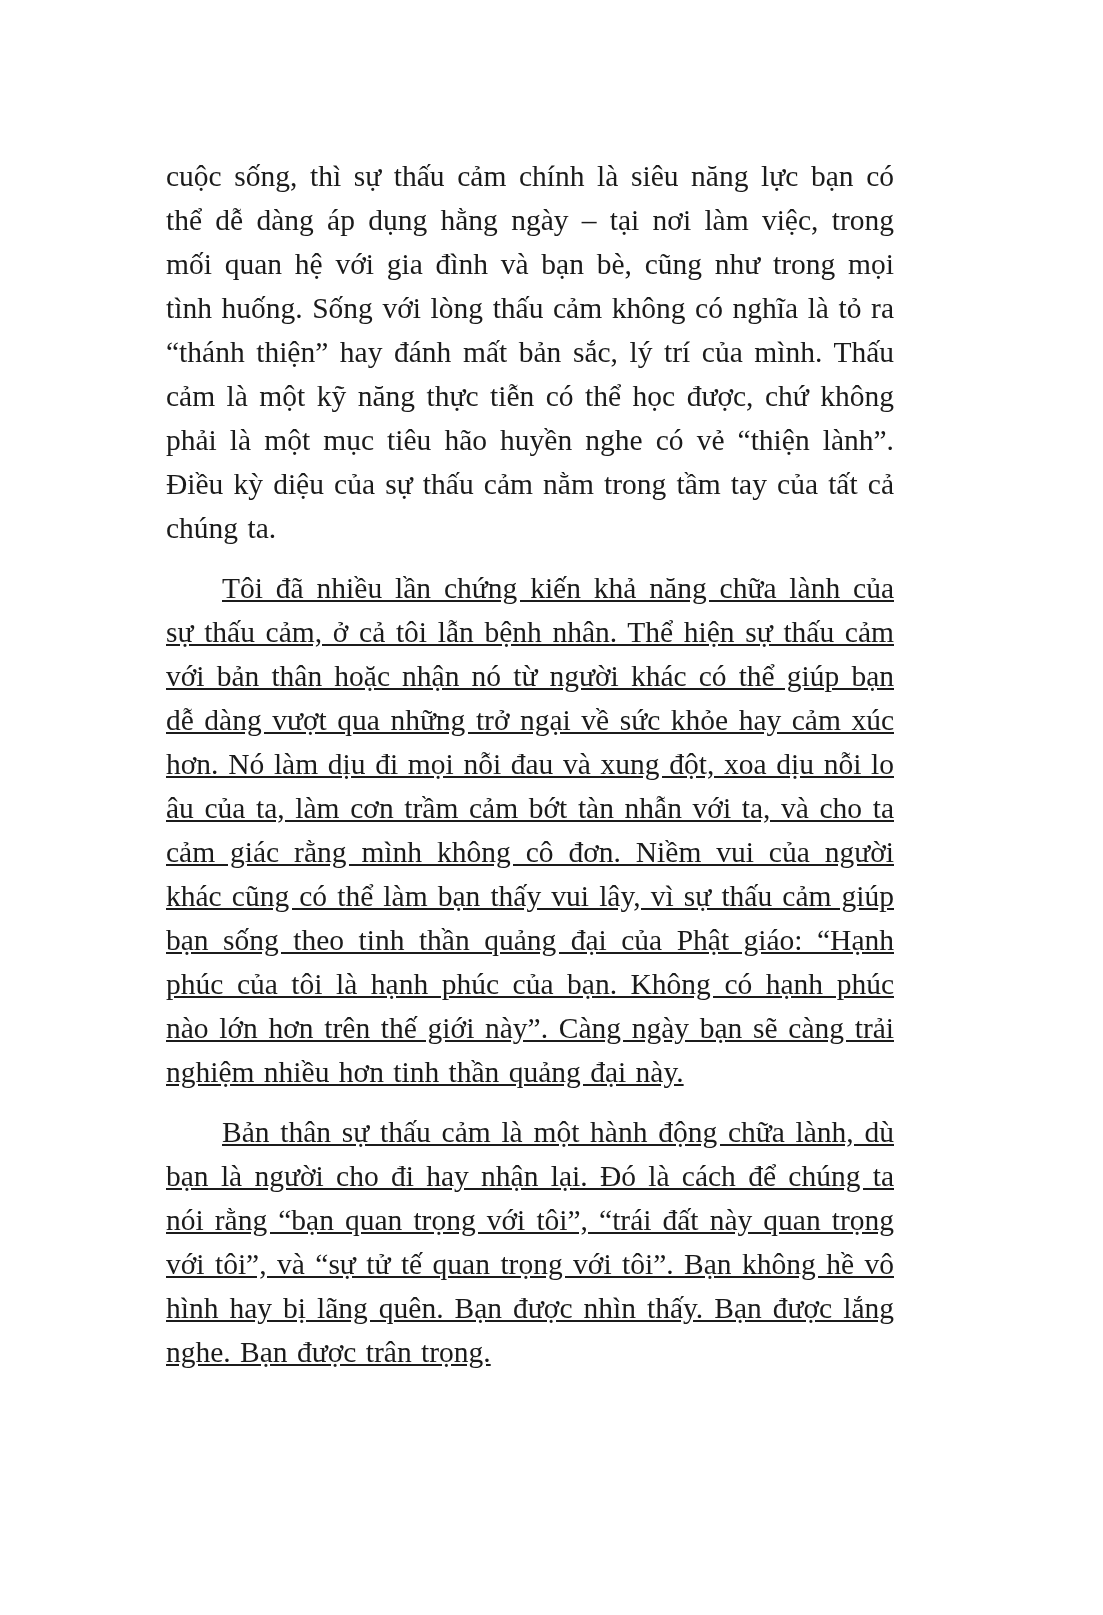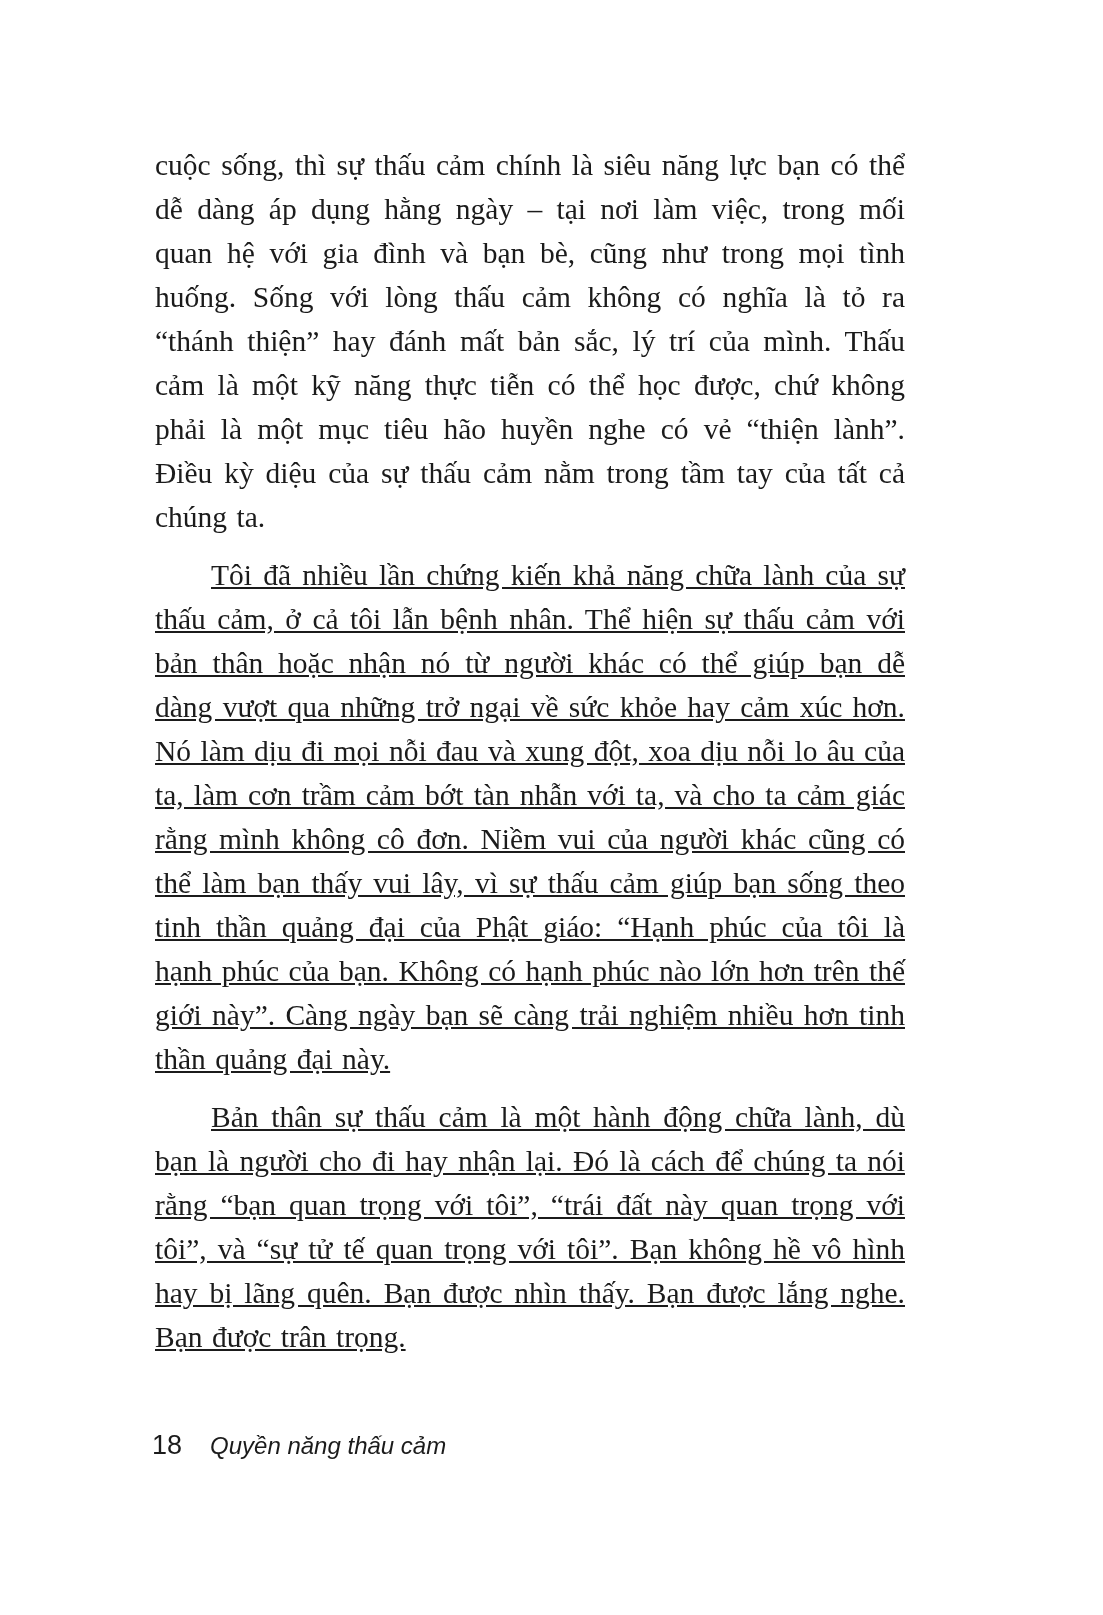--- a/index.html
+++ b/index.html
@@ -22,21 +22,21 @@
       background: #ffffff;
       overflow: hidden;
     }
     .text-block {
       position: absolute;
       left: 150px;
       top: 138px;
       width: 760px;
     }
     p.para {
-      margin: 5px;
+      margin: 16px;
       font-size: 29.5px;
       line-height: 44px;
       text-align: justify;
       text-justify: inter-word;
       word-spacing: 2px;
       color: #1b1b1b;
     }
     p.para + p.para {
       margin-top: 14px;
       text-decoration: underline;
@@ -68,18 +68,14 @@
 <body>
 
 <div class="page">
 
   <div class="text-block">
     <p class="para">cuộc sống, thì sự thấu cảm chính là siêu năng lực bạn có thể dễ dàng áp dụng hằng ngày – tại nơi làm việc, trong mối quan hệ với gia đình và bạn bè, cũng như trong mọi tình huống. Sống với lòng thấu cảm không có nghĩa là tỏ ra “thánh thiện” hay đánh mất bản sắc, lý trí của mình. Thấu cảm là một kỹ năng thực tiễn có thể học được, chứ không phải là một mục tiêu hão huyền nghe có vẻ “thiện lành”. Điều kỳ diệu của sự thấu cảm nằm trong tầm tay của tất cả chúng ta.</p>
     <p class="para indent">Tôi đã nhiều lần chứng kiến khả năng chữa lành của sự thấu cảm, ở cả tôi lẫn bệnh nhân. Thể hiện sự thấu cảm với bản thân hoặc nhận nó từ người khác có thể giúp bạn dễ dàng vượt qua những trở ngại về sức khỏe hay cảm xúc hơn. Nó làm dịu đi mọi nỗi đau và xung đột, xoa dịu nỗi lo âu của ta, làm cơn trầm cảm bớt tàn nhẫn với ta, và cho ta cảm giác rằng mình không cô đơn. Niềm vui của người khác cũng có thể làm bạn thấy vui lây, vì sự thấu cảm giúp bạn sống theo tinh thần quảng đại của Phật giáo: “Hạnh phúc của tôi là hạnh phúc của bạn. Không có hạnh phúc nào lớn hơn trên thế giới này”. Càng ngày bạn sẽ càng trải nghiệm nhiều hơn tinh thần quảng đại này.</p>
     <p class="para indent">Bản thân sự thấu cảm là một hành động chữa lành, dù bạn là người cho đi hay nhận lại. Đó là cách để chúng ta nói rằng “bạn quan trọng với tôi”, “trái đất này quan trọng với tôi”, và “sự tử tế quan trọng với tôi”. Bạn không hề vô hình hay bị lãng quên. Bạn được nhìn thấy. Bạn được lắng nghe. Bạn được trân trọng.</p>
   </div>
 
-  <div class="footer">
-    <span class="page-number">18</span>
-    <span class="book-title">Quyền năng thấu cảm</span>
-  </div>
 
 </div>
 
 </body></html>

